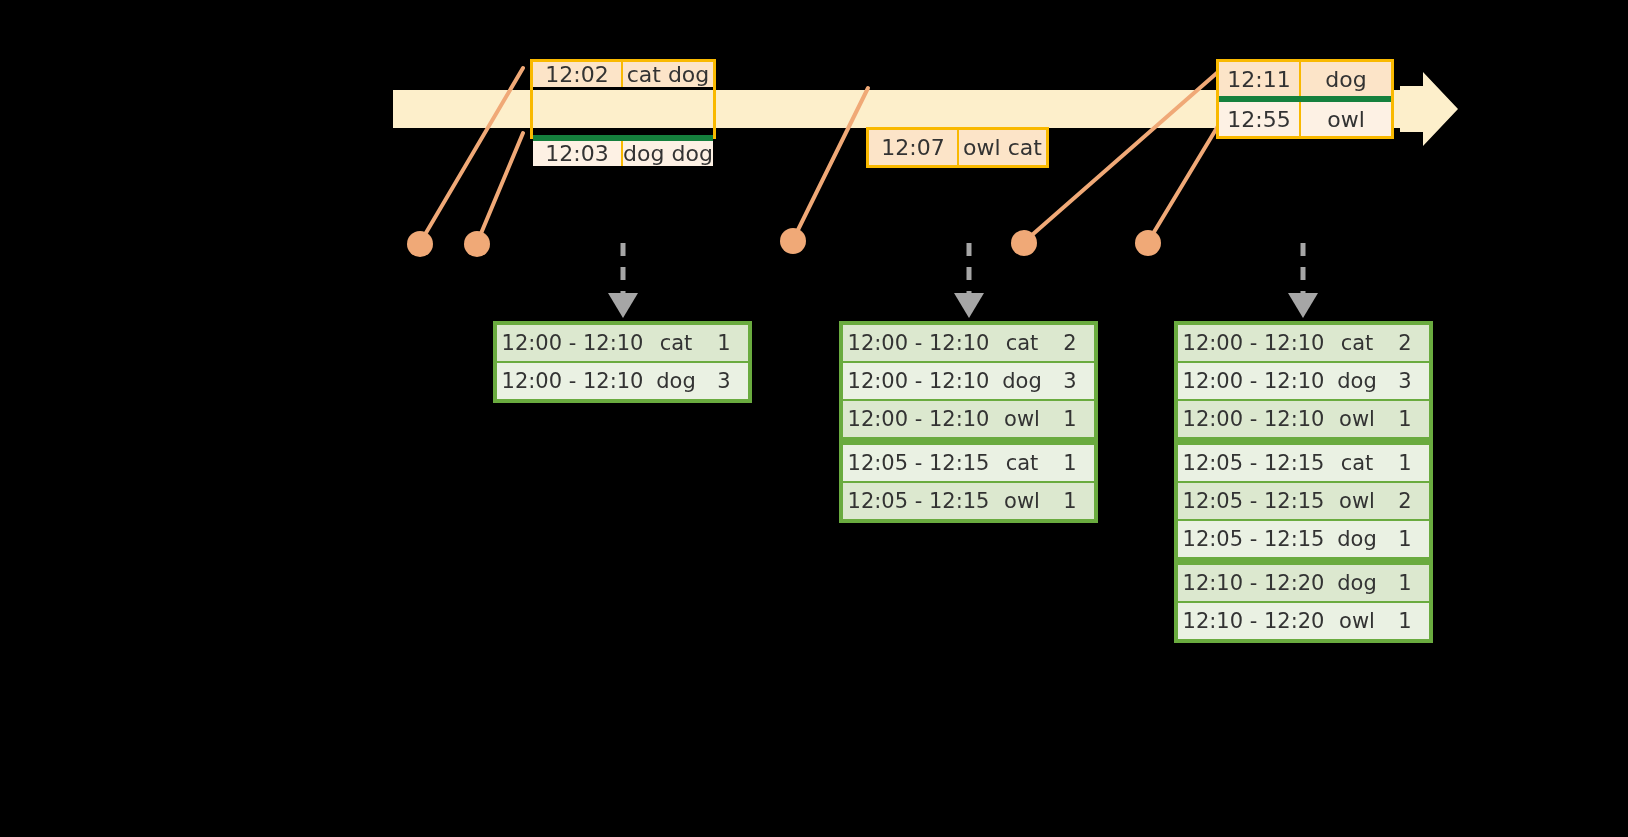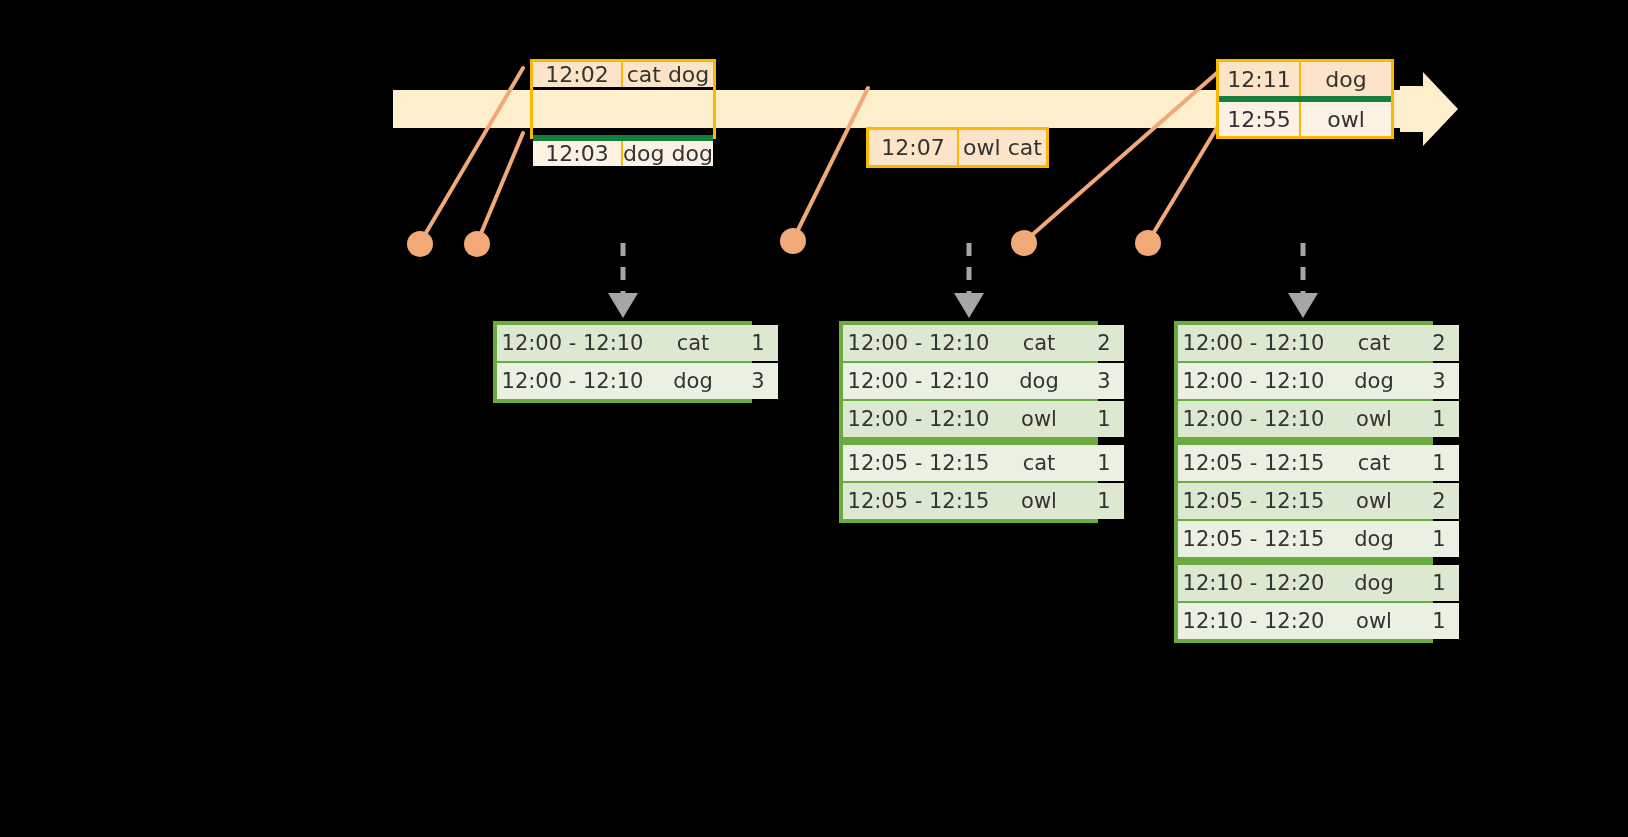--- a/index.html
+++ b/index.html
@@ -21,21 +21,21 @@
   .ev-row.r1{background:#fdf1e4;}
   .ev-time{display:flex;align-items:center;justify-content:center;
            border-right:2px solid #f9b900;color:#333;font-size:22px;
            white-space:nowrap;}
   .ev-val{display:flex;align-items:center;justify-content:center;
           color:#333;font-size:22px;white-space:nowrap;flex:1;}
 
   
   .rt{position:absolute;border:4px solid #6aab3f;box-sizing:border-box;
       background:#6aab3f;display:flex;flex-direction:column;gap:2px;}
-  .rt-row{display:flex;height:36px;gap:17px;}
+  .rt-row{display:flex;height:36px;gap:0;}
   .rt-row.shade{background:#dce8cf;}
   .rt-row.plain{background:#eaf1e3;}
   .rt-c{display:flex;align-items:center;justify-content:center;
         color:#333;font-size:21px;white-space:nowrap;}
   .rt-row.shade .rt-c{background:#dce8cf;}
   .rt-row.plain .rt-c{background:#eaf1e3;}
   .rt-c.win{flex:0 0 auto;}
   .rt-c.key{flex:0 0 auto;}
   .rt-c.cnt{flex:0 0 auto;}
   .grp-gap{height:4px;background:#6aab3f;}

